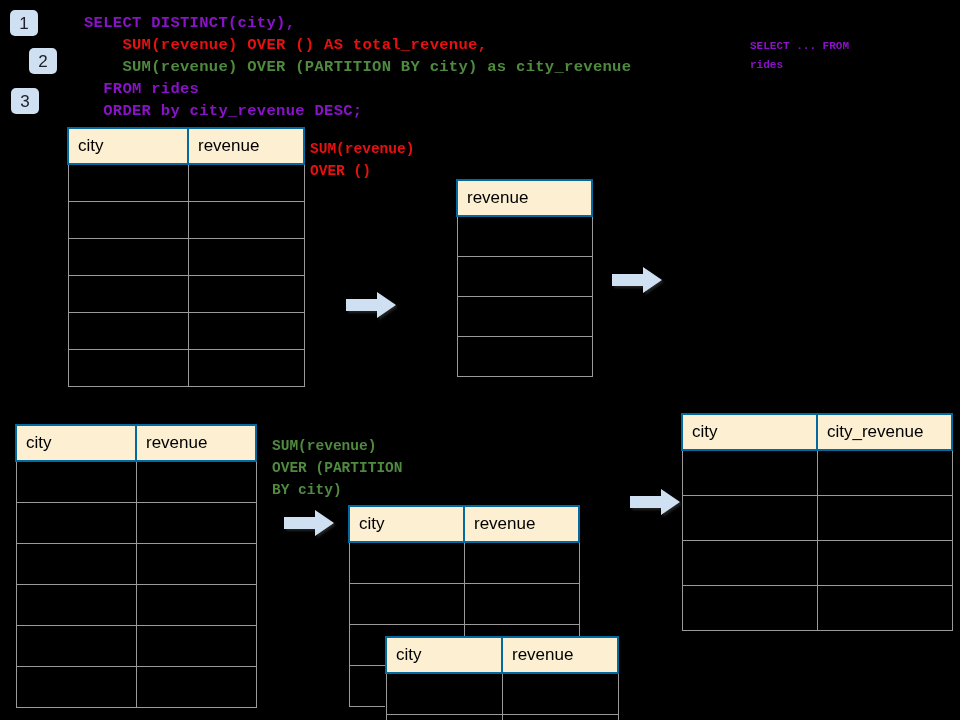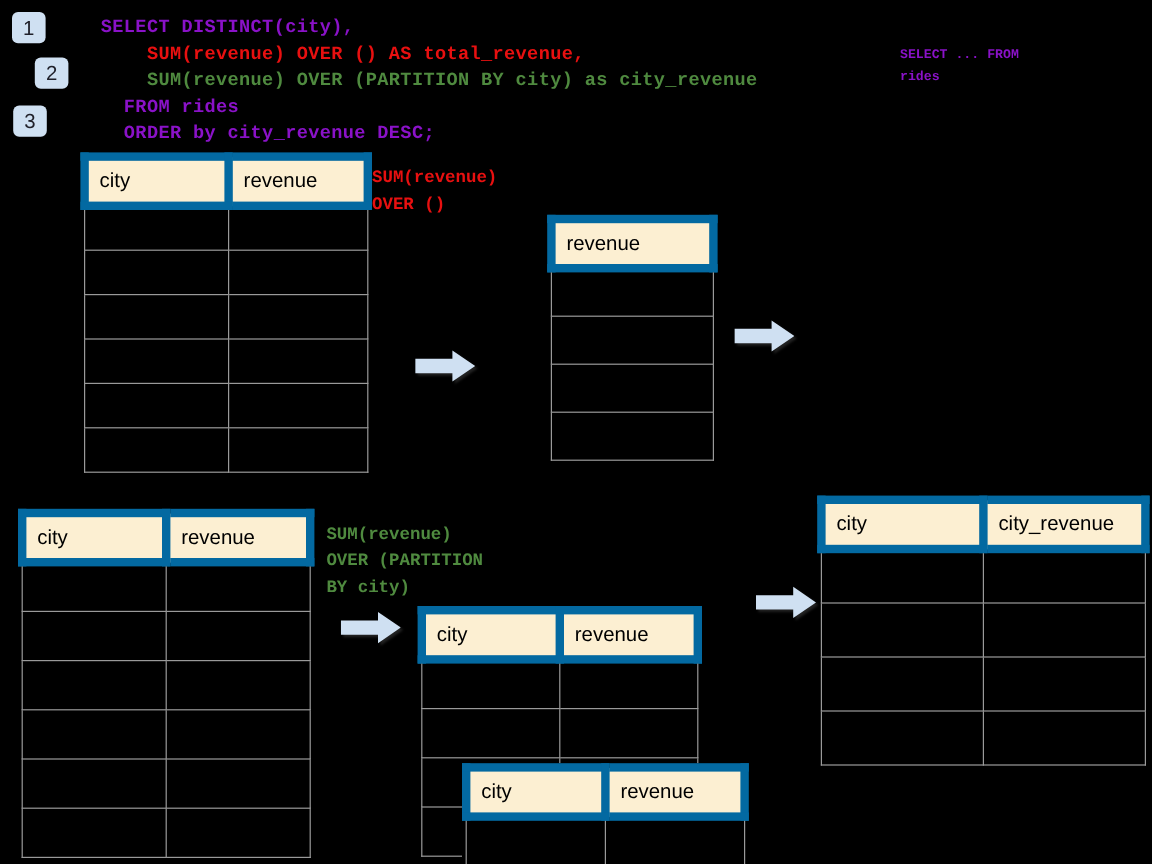--- a/index.html
+++ b/index.html
@@ -67,21 +67,21 @@
     box-sizing: border-box;
   }
   .tbl th {
     background: #fcefd2;
     color: #000000;
     font-family: "Liberation Sans", sans-serif;
     font-weight: normal;
     font-size: 17px;
     text-align: left;
     padding: 7px 12px 7px 9px;
-    border: 7px solid #0369a1;
+    border: 2px solid #0369a1;
     box-sizing: border-box;
   }
   .tbl td {
     background: #000000;
     border: 1px solid #9a9a9a;
     padding: 0;
     box-sizing: border-box;
   }
 
   

